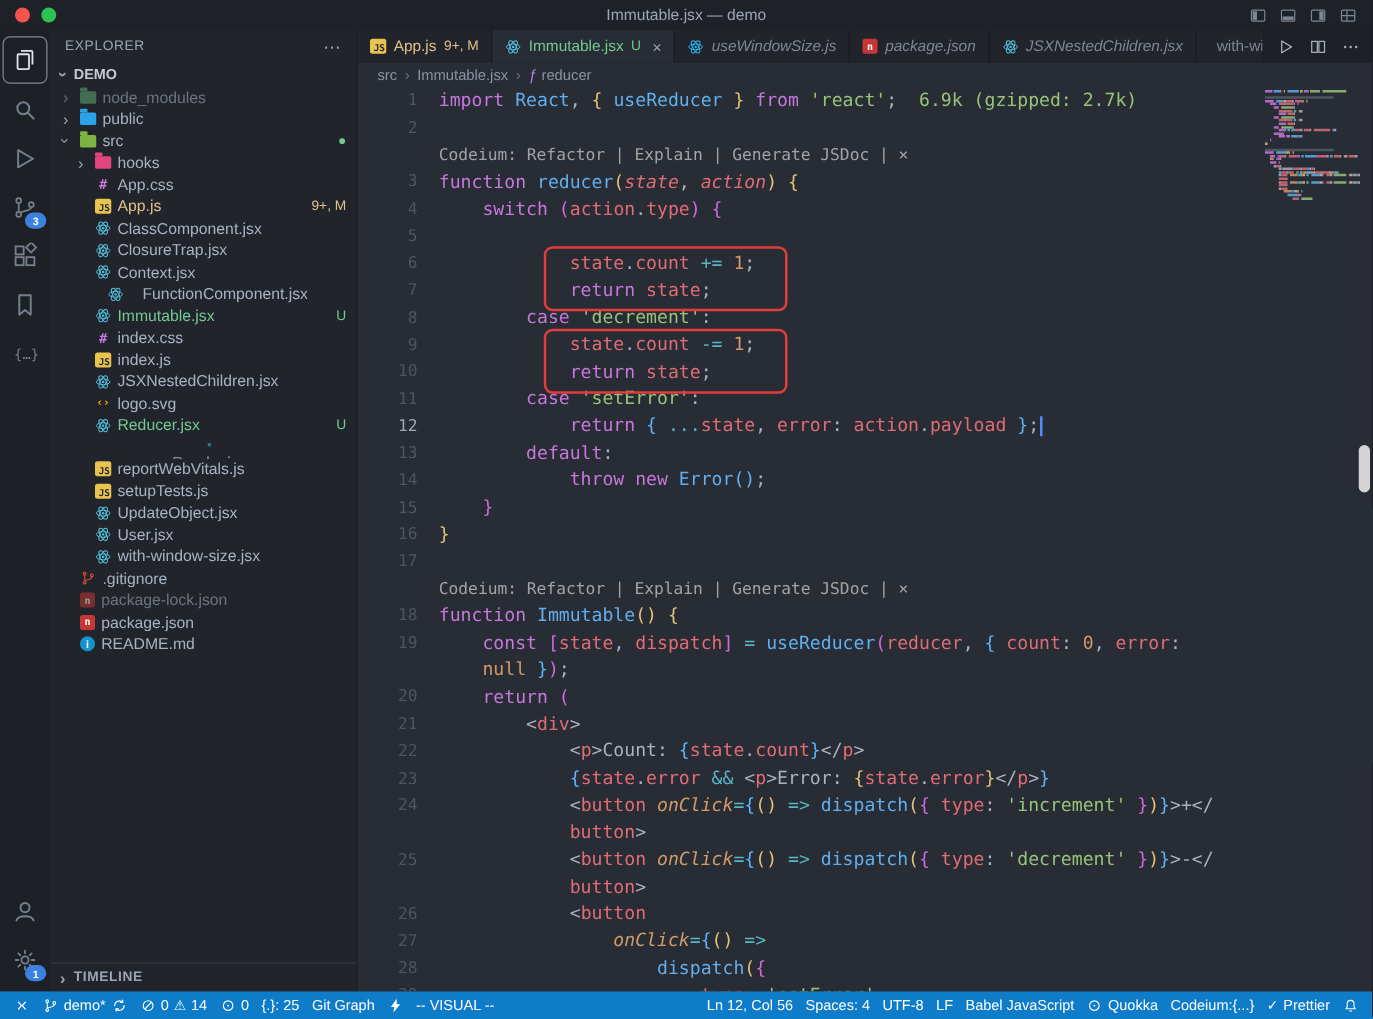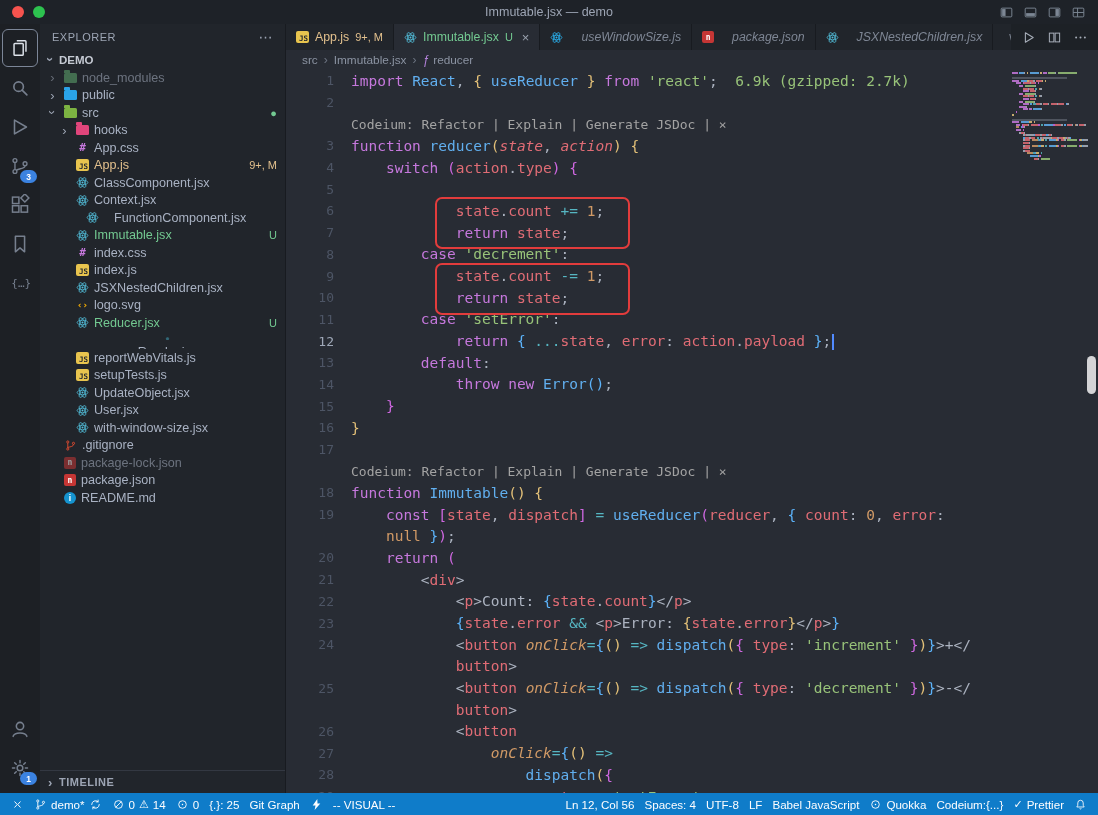--- a/index.html
+++ b/index.html
@@ -49,21 +49,21 @@
   .svg-ico{color:#ffb300;font:bold 9px "DejaVu Sans Mono",monospace;width:13px;text-align:center;flex:none;}
   .info-ico{width:12px;height:12px;border-radius:50%;background:#1593cf;color:#fff;font:bold 8.5px "Liberation Sans",sans-serif;
             display:flex;align-items:center;justify-content:center;flex:none;}
   
   .editorcol{flex:1;display:flex;flex-direction:column;min-width:0;background:#282c34;}
   .tabbar{height:26px;background:#1d2126;display:flex;align-items:stretch;}
   .tabs{display:flex;min-width:0;flex:1;overflow:hidden;}
   .tab{display:flex;align-items:center;gap:6px;padding:0 10px;border-right:1px solid #181b20;
        font-size:12.3px;color:#7e8694;background:#21252b;white-space:nowrap;cursor:pointer;flex:none;}
   .tab.active{background:#282c34;color:#73c991;}
-  .tab.italic .tlabel{font-style:italic;margin-left:12px;}
+  .tab.italic .tlabel{font-style:italic;}
   .tab.shrink{flex:0 1 auto;min-width:0;overflow:hidden;}
   .tbdg{font-size:11px;}
   .tclose{color:#9aa2ae;margin-left:3px;font-size:13px;cursor:pointer;}
   .ed-actions{margin-left:auto;display:flex;align-items:center;gap:11px;padding:0 10px;color:#a7aeb9;flex:none;background:#1d2126;}
   .edbtn{display:flex;align-items:center;cursor:pointer;}
   .breadcrumb{height:20px;display:flex;align-items:center;gap:6px;font-size:11.8px;color:#8b93a2;padding-left:16px;}
   .bc-item{display:flex;align-items:center;gap:4px;cursor:pointer;}
   .bc-sep{color:#6b7380;font-size:12px;}
   .bc-ico{color:#b180d7;font-size:12px;font-style:italic;}
   
@@ -366,20 +366,27 @@
             <svg class="svgi" width="13" height="13" style="color: rgb(83, 193, 222);">
               <use href="#i-react"></use>
             </svg>
             <span class="lbl">ClassComponent.jsx</span>
           </div>
           <div class="trow" style="padding-left: 18px;">
             <span class="chevsp"></span>
             <svg class="svgi" width="13" height="13" style="color: rgb(83, 193, 222);">
               <use href="#i-react"></use>
             </svg>
+            <span class="lbl">ClosureTrap.jsx</span>
+          </div>
+          <div class="trow" style="padding-left: 18px;">
+            <span class="chevsp"></span>
+            <svg class="svgi" width="13" height="13" style="color: rgb(83, 193, 222);">
+              <use href="#i-react"></use>
+            </svg>
             <span class="lbl">Context.jsx</span>
           </div>
           <div class="trow" style="padding-left: 18px; gap: 15px;">
             <span class="chevsp"></span>
             <svg class="svgi" width="13" height="13" style="color: rgb(83, 193, 222);">
               <use href="#i-react"></use>
             </svg>
             <span class="lbl">FunctionComponent.jsx</span>
           </div>
           <div class="trow" style="padding-left: 18px;">

